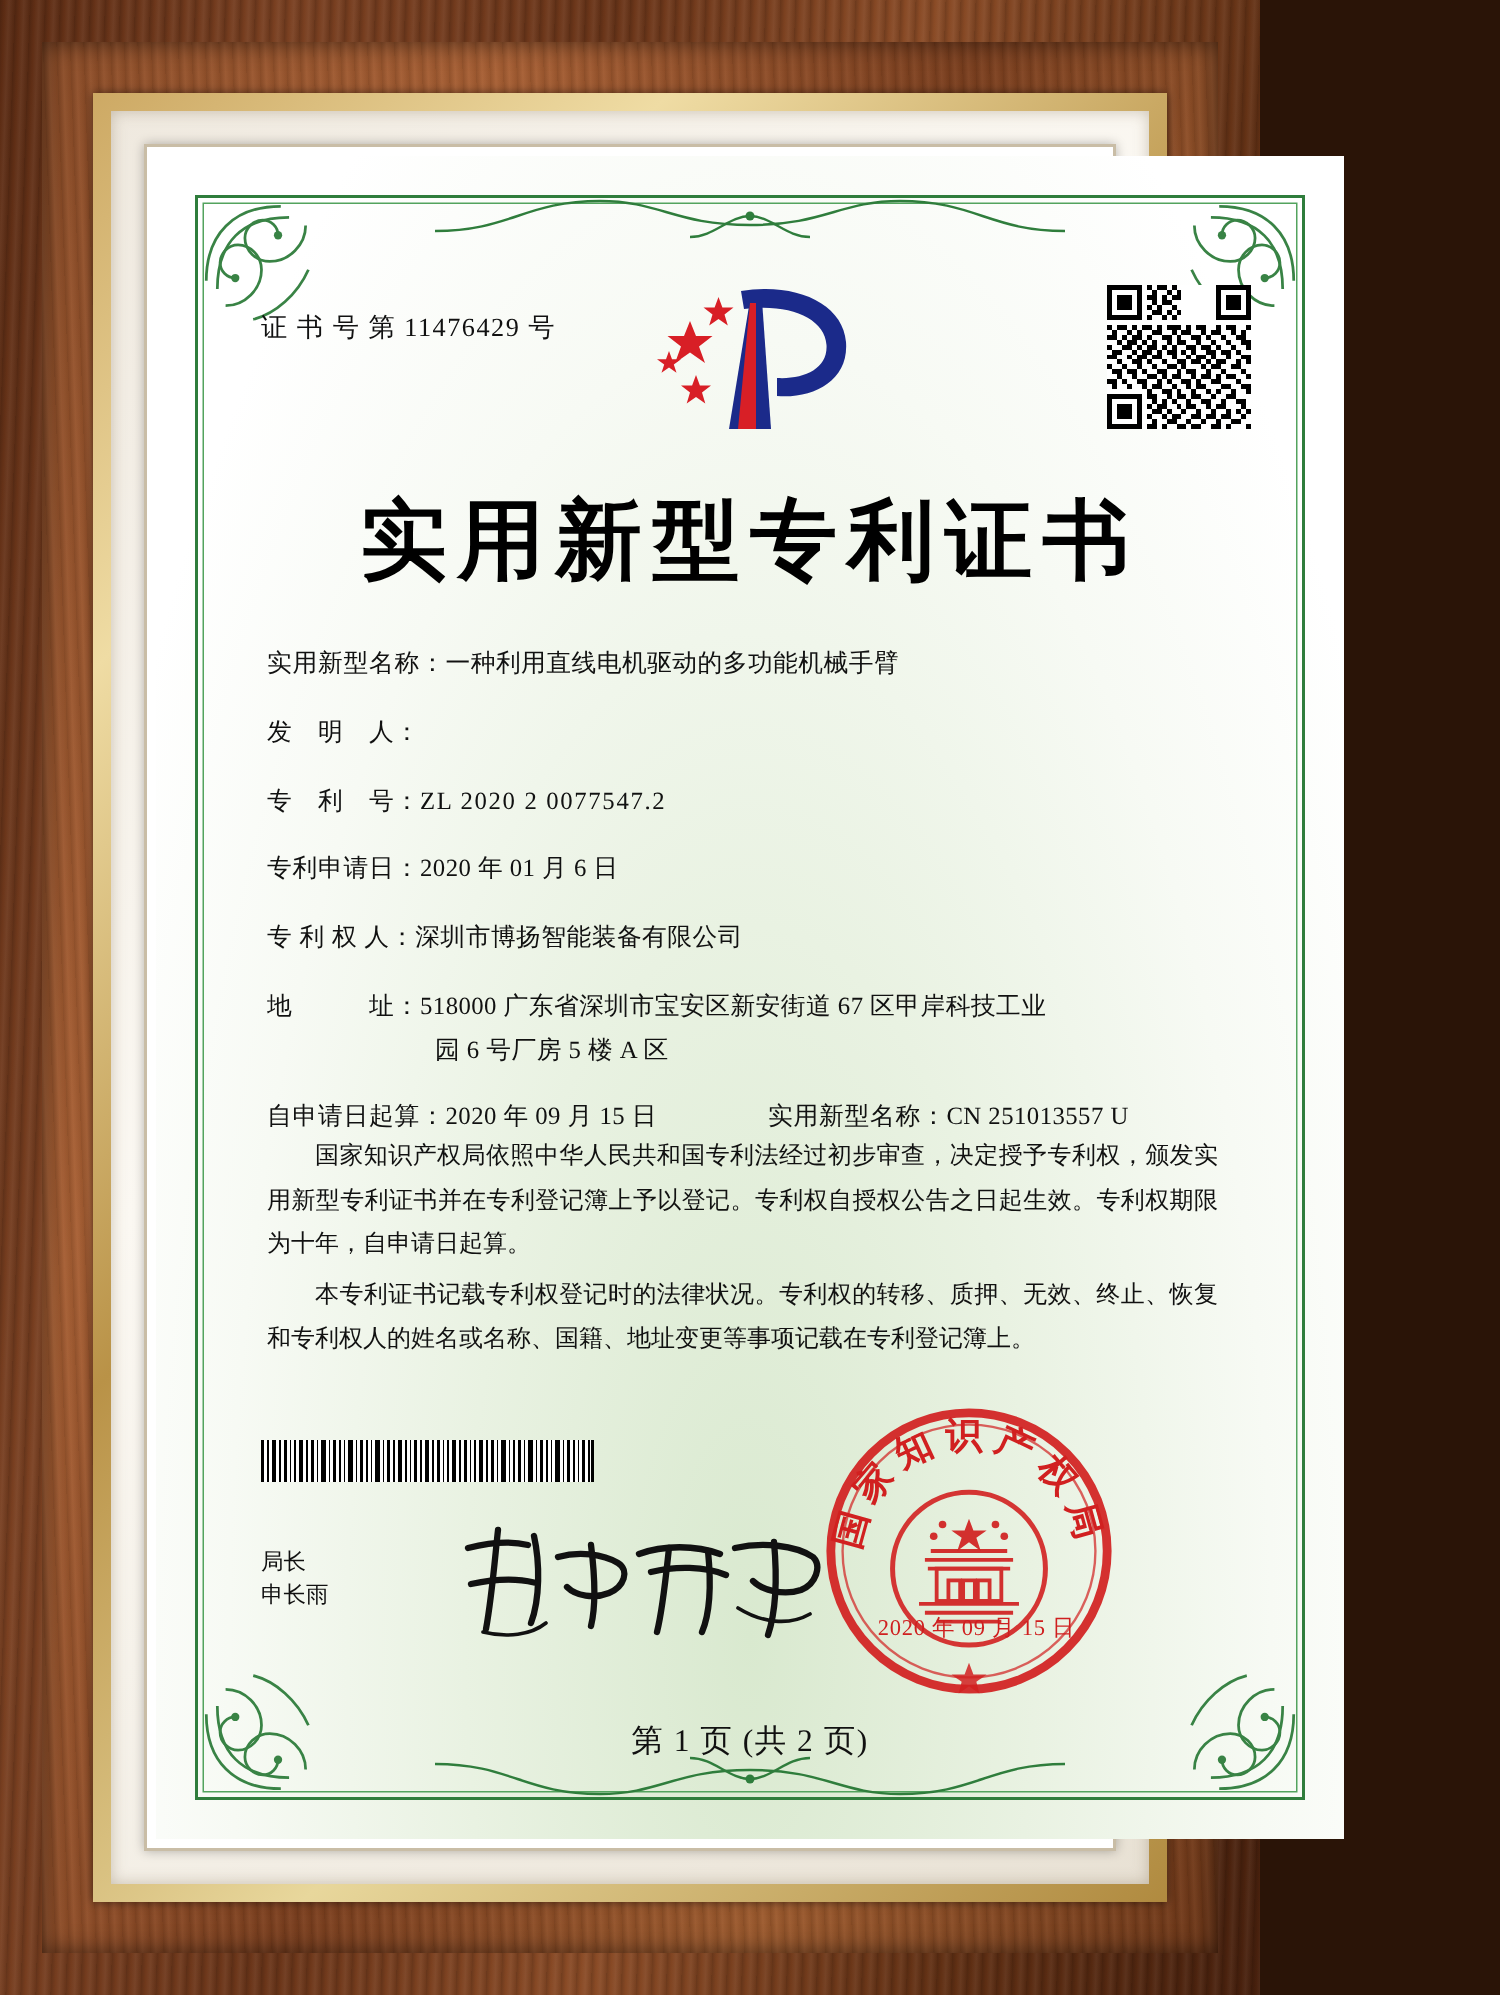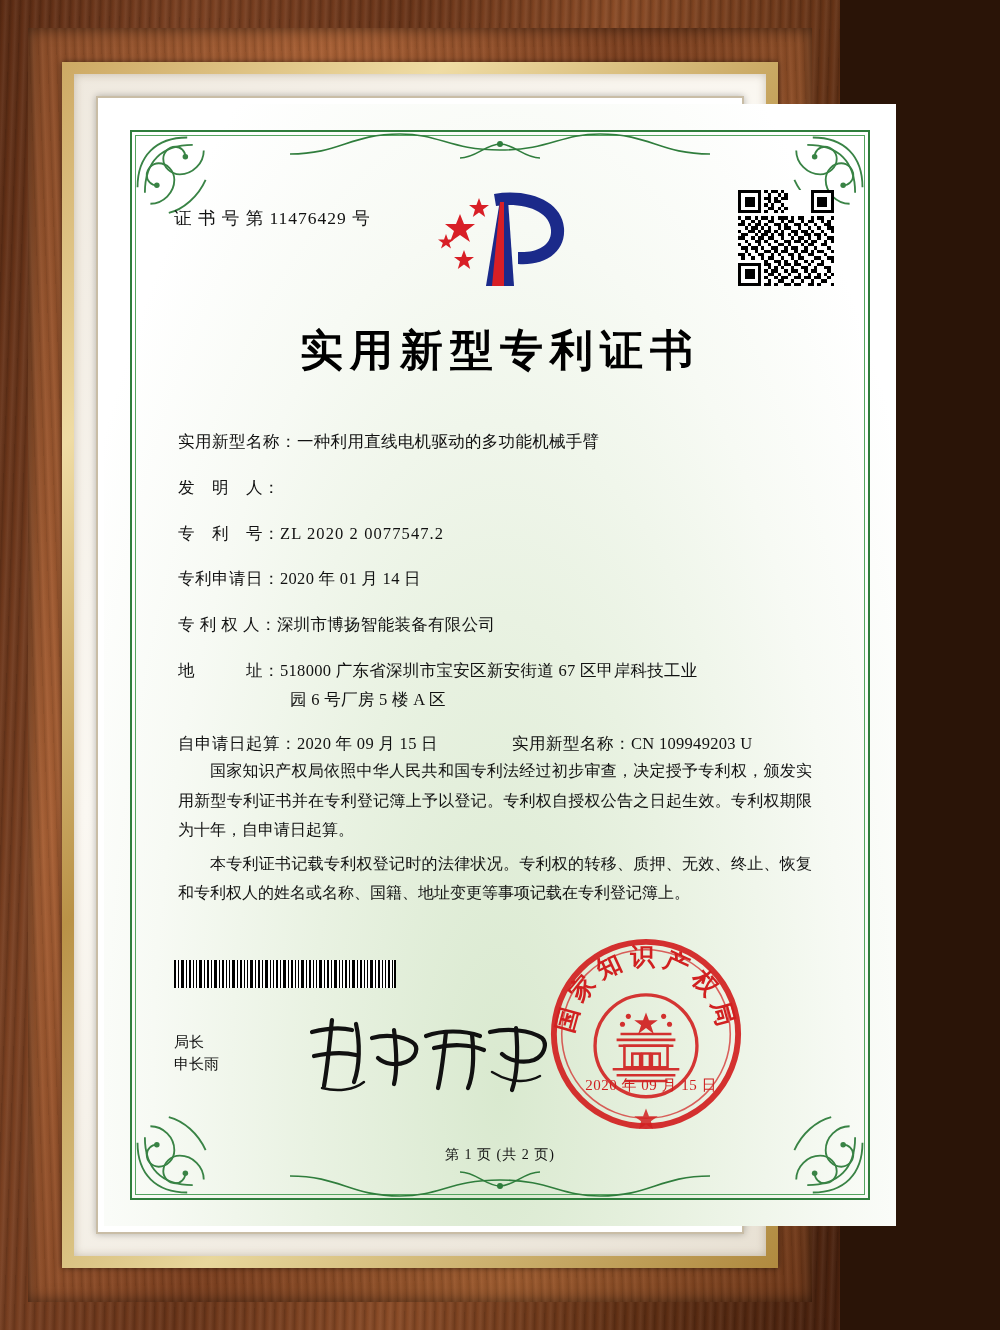--- a/index.html
+++ b/index.html
@@ -110,21 +110,21 @@
     right: 62px; top: 86px;
     width: 96px; height: 96px;
   }
 
   #main-title {
     position: absolute;
     left: 0; right: 0; top: 218px;
     text-align: center;
     font-family: "Liberation Serif", serif;
     font-weight: bold;
-    font-size: 43px;
+    font-size: 58px;
     letter-spacing: 7px;
     color: #000;
   }
 
   
   #fields {
     position: absolute;
     left: 74px; top: 314px;
     width: 650px;
     font-size: 16.5px;
@@ -205,21 +205,21 @@
     text-align: center;
     font-size: 15px;
     color: #cf1f1f;
     letter-spacing: 0.5px;
   }
 
   #page-no {
     position: absolute;
     left: 0; right: 0; top: 1042px;
     text-align: center;
-    font-size: 14px;
+    font-size: 21px;
     color: #111;
     letter-spacing: 1px;
   }
 </style>
 </head>
 <body>
 
 <div id="frame-outer">
   <div id="frame-bevel-in"></div>
   <div id="frame-gold"></div>
@@ -540,40 +540,40 @@
         <span class="flabel">发　明　人：</span>
       </div>
 
       <div class="frow">
         <span class="flabel">专　利　号：</span>
         <span class="fvalue mono">ZL 2020 2 0077547.2</span>
       </div>
 
       <div class="frow">
         <span class="flabel">专利申请日：</span>
-        <span class="fvalue">2020 年 01 月 14 日</span>
+        <span class="fvalue">2020 年 01 月 6 日</span>
       </div>
 
       <div class="frow">
         <span class="flabel">专 利 权 人：</span>
         <span class="fvalue">深圳市博扬智能装备有限公司</span>
       </div>
 
       <div class="frow">
         <span class="flabel">地　　　址：</span>
         <span class="fvalue">518000 广东省深圳市宝安区新安街道 67 区甲岸科技工业</span>
       </div>
       <div class="faddr2">园 6 号厂房 5 楼 A 区</div>
 
       <div id="row-grant">
         <span>
           <span class="flabel">自申请日起算：</span><span class="fvalue">2020 年 09 月 15 日</span>
         </span>
         <span id="grant-right">
-          <span class="flabel">实用新型名称：</span><span class="fvalue">CN 109949203 U</span>
+          <span class="flabel">实用新型名称：</span><span class="fvalue">CN 251013557 U</span>
         </span>
       </div>
     </div>
 
     <div id="paras">
       <p>国家知识产权局依照中华人民共和国专利法经过初步审查，决定授予专利权，颁发实用新型专利证书并在专利登记簿上予以登记。专利权自授权公告之日起生效。专利权期限为十年，自申请日起算。</p>
       <p>本专利证书记载专利权登记时的法律状况。专利权的转移、质押、无效、终止、恢复和专利权人的姓名或名称、国籍、地址变更等事项记载在专利登记簿上。</p>
     </div>
 
     <svg id="barcode" viewBox="0 0 222 28" shape-rendering="crispEdges">

